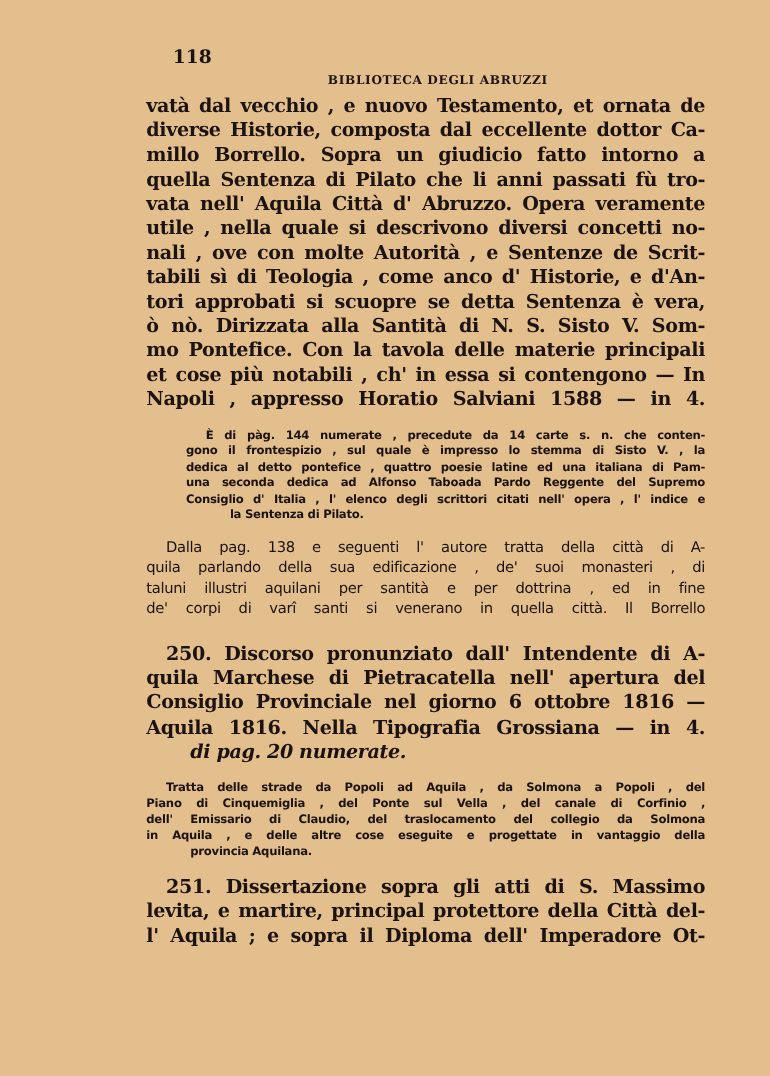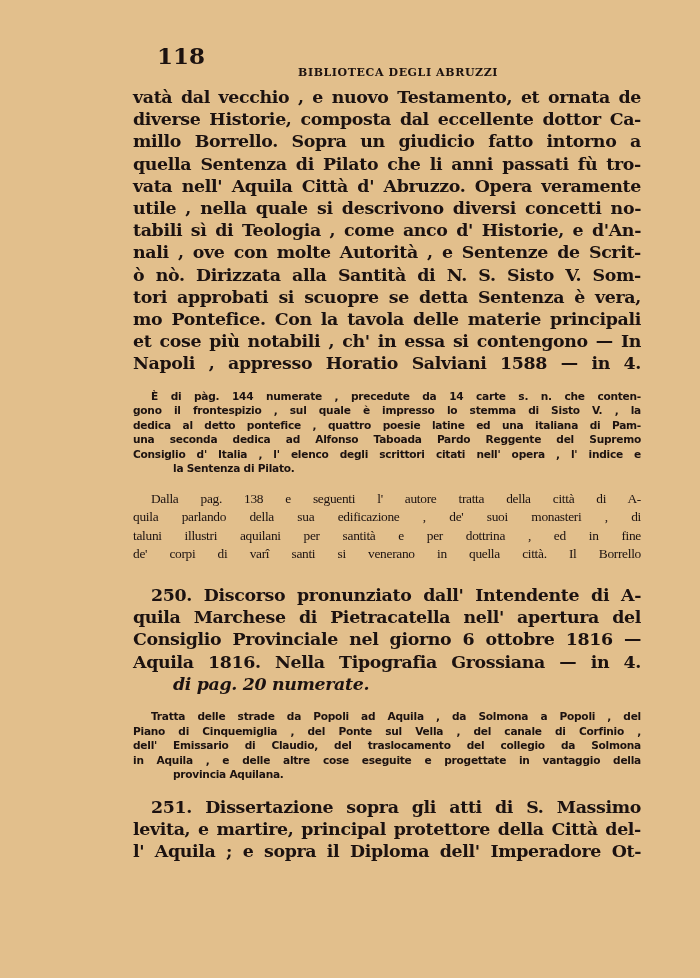--- a/index.html
+++ b/index.html
@@ -15,21 +15,21 @@
     position: absolute;
     left: 133px; top: 40px;
     width: 508px;
   }
   .running-head {
     position: relative;
     height: 30px;
   }
   .page-number {
     position: absolute; left: 24px; top: 2px;
-    font-size: 23px; font-weight: bold;
+    font-size: 17px; font-weight: bold;
   }
   .running-title {
     position: absolute; left: 154px; top: 26px;
     font-size: 11px; font-weight: bold; letter-spacing: 0.6px; margin-left: 11px;
   }
   .big {
     font-size: 17.4px; font-weight: bold; line-height: 22.2px;
     text-align: justify; margin: 0; letter-spacing: -0.35px;
   }
   .small {
@@ -40,46 +40,46 @@
   .reg {
     font-family: "DejaVu Sans", "Liberation Sans", sans-serif;
     font-size: 13.4px; font-weight: normal; line-height: 18.6px;
     text-align: justify; margin: 0; letter-spacing: -0.3px;
   }
   .indent { text-indent: 18px; }
   .line { display: block; white-space: nowrap; text-align-last: justify; }
   .line.last { text-align-last: left; padding-left: 40px; }
   .it { font-style: italic; }
   #p1 { margin-top: 16px; }
-  #n1 { margin-top: 14px; }
-  #n2 { margin-top: 14px; font-family: Liberation Serif, serif; }
+  #n1 { margin-top: 14px; margin-left: 36px; }
+  #n2 { margin-top: 14px; }
   #e250 { margin-top: 20px; }
   #n3 { margin-top: 14px; }
   #e251 { margin-top: 14px; }
 </style>
 </head>
 <body>
 
 <div class="page">
   <div class="running-head">
     <span class="page-number">118</span>
     <span class="running-title">BIBLIOTECA DEGLI ABRUZZI</span>
   </div>
 
   <p class="big" id="p1">
     <span class="line">vatà dal vecchio , e nuovo Testamento, et ornata de</span>
     <span class="line">diverse Historie, composta dal eccellente dottor Ca-</span>
     <span class="line">millo Borrello. Sopra un giudicio fatto intorno a</span>
     <span class="line">quella Sentenza di Pilato che li anni passati fù tro-</span>
     <span class="line">vata nell' Aquila Città d' Abruzzo. Opera veramente</span>
     <span class="line">utile , nella quale si descrivono diversi concetti no-</span>
+    <span class="line">nali , ove con molte Autorità , e Sentenze de Scrit-</span>
     <span class="line">tabili sì di Teologia , come anco d' Historie, e d'An-</span>
-    <span class="line">nali , ove con molte Autorità , e Sentenze de Scrit-</span>
+    <span class="line">tori approbati si scuopre se detta Sentenza è vera,</span>
     <span class="line">ò nò. Dirizzata alla Santità di N. S. Sisto V. Som-</span>
-    <span class="line">tori approbati si scuopre se detta Sentenza è vera,</span>
     <span class="line">mo Pontefice. Con la tavola delle materie principali</span>
     <span class="line">et cose più notabili , ch' in essa si contengono — In</span>
     <span class="line">Napoli , appresso Horatio Salviani 1588 — in 4.</span>
   </p>
 
   <p class="small indent" id="n1">
     <span class="line">È di pàg. 144 numerate , precedute da 14 carte s. n. che conten-</span>
     <span class="line" style="text-indent:0">gono il frontespizio , sul quale è impresso lo stemma di Sisto V. , la</span>
     <span class="line" style="text-indent:0">dedica al detto pontefice , quattro poesie latine ed una italiana di Pam-</span>
     <span class="line" style="text-indent:0">una seconda dedica ad Alfonso Taboada Pardo Reggente del Supremo</span>

